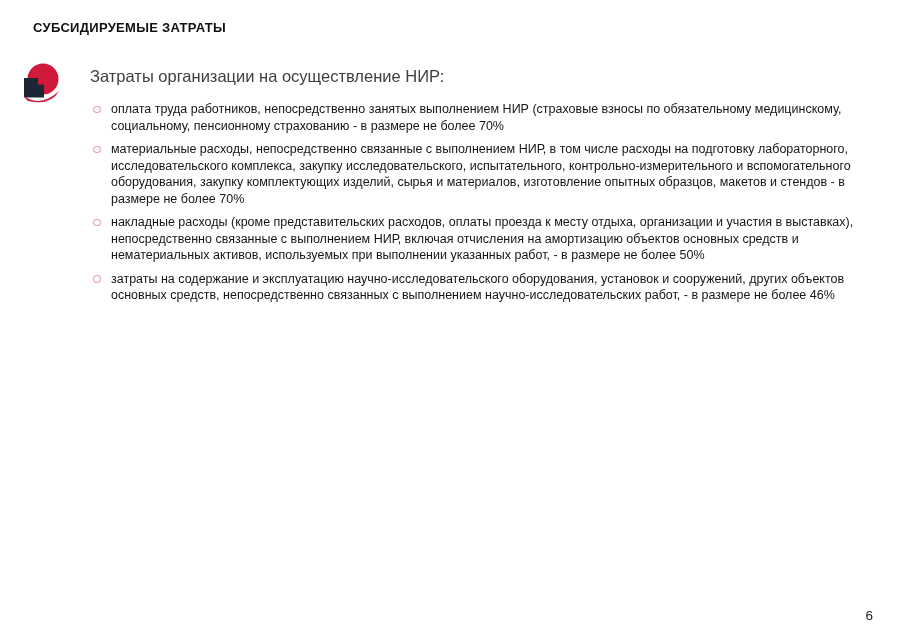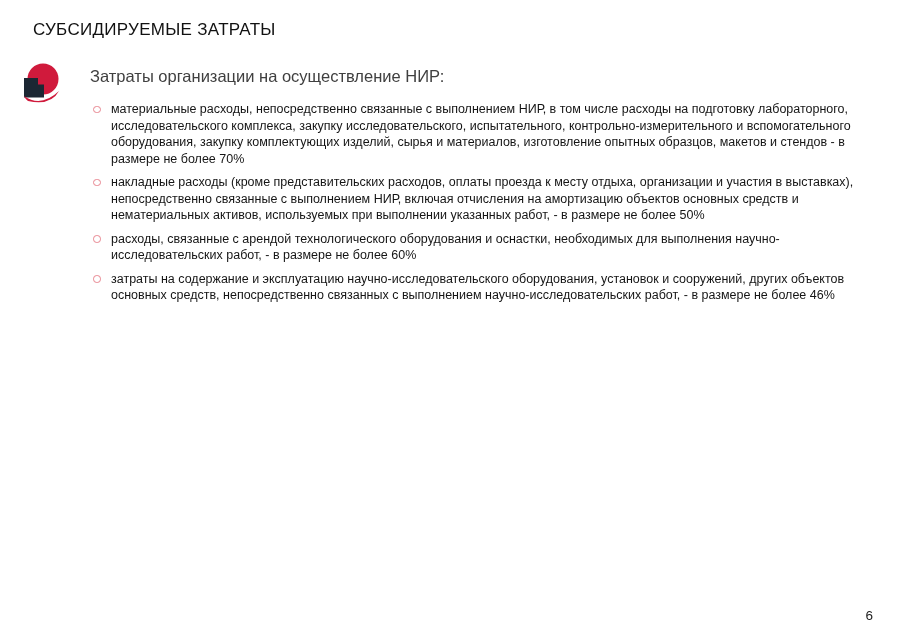--- a/index.html
+++ b/index.html
@@ -9,22 +9,22 @@
     background: #ffffff;
     font-family: "Liberation Sans", sans-serif;
     color: #1a1a1a;
     position: relative;
     overflow: hidden;
   }
   .slide-title {
     position: absolute;
     left: 33px;
     top: 20px;
-    font-size: 17px;
-    font-weight: normal;
+    font-size: 13px;
+    font-weight: bold;
     letter-spacing: 0.3px;
     color: #111111;
   }
   .logo {
     position: absolute;
     left: 18px;
     top: 61px;
     width: 46px;
     height: 48px;
   }
@@ -80,29 +80,29 @@
   <circle cx="25" cy="18" r="15.5" fill="#d01a3c"></circle>
   <path d="M6 17 L20 17 L20 23.5 L26 23.5 L26 36.5 L6 36.5 Z" fill="#1c2733"></path>
   <path d="M6 35 Q23 47 41 30 Q33 45 10 40 Q7.5 38.5 6 35 Z" fill="#d01a3c"></path>
 </svg>
 
 <div class="content">
   <p class="heading">Затраты организации на осуществление НИР:</p>
   <ul class="bullets">
     <li>
       <span class="bullet-dot"></span>
+      <span>оплата труда работников, непосредственно занятых выполнением НИР (страховые взносы по обязательному медицинскому, социальному, пенсионному страхованию - в размере не более 70%</span>
+    </li>
+    <li>
+      <span class="bullet-dot"></span>
       <span>материальные расходы, непосредственно связанные с выполнением НИР, в том числе расходы на подготовку лабораторного, исследовательского комплекса, закупку исследовательского, испытательного, контрольно-измерительного и вспомогательного оборудования, закупку комплектующих изделий, сырья и материалов, изготовление опытных образцов, макетов и стендов - в размере не более 70%</span>
     </li>
     <li>
       <span class="bullet-dot"></span>
       <span>накладные расходы (кроме представительских расходов, оплаты проезда к месту отдыха, организации и участия в выставках), непосредственно связанные с выполнением НИР, включая отчисления на амортизацию объектов основных средств и нематериальных активов, используемых при выполнении указанных работ, - в размере не более 50%</span>
-    </li>
-    <li>
-      <span class="bullet-dot"></span>
-      <span>расходы, связанные с арендой технологического оборудования и оснастки, необходимых для выполнения научно-исследовательских работ, - в размере не более 60%</span>
     </li>
     <li>
       <span class="bullet-dot"></span>
       <span>затраты на содержание и эксплуатацию научно-исследовательского оборудования, установок и сооружений, других объектов основных средств, непосредственно связанных с выполнением научно-исследовательских работ, - в размере не более 46%</span>
     </li>
   </ul>
 </div>
 
 <div class="page-number">6</div>
 

